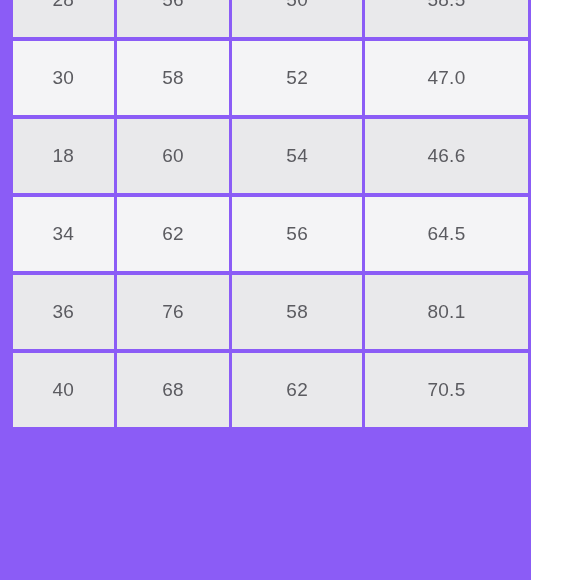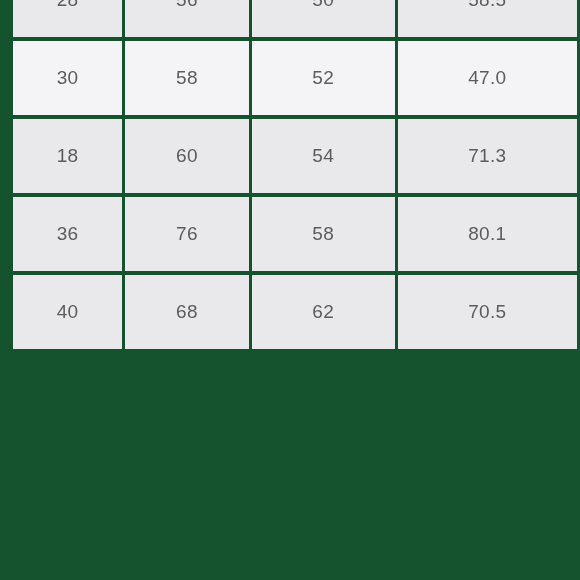--- a/index.html
+++ b/index.html
@@ -10,24 +10,24 @@
   body {
     width: 580px;
     height: 580px;
     overflow: hidden;
     font-family: "Liberation Sans", sans-serif;
   }
 
   
   .table-viewport {
     position: relative;
-    width: 580px;
+    width: 531px;
     height: 580px;
     overflow: hidden;
-    background: #14532d;
+    background: #8b5cf6;
   }
 
   .data-table {
     position: absolute;
     left: 10px;
     top: -41px;           
     border-collapse: separate;
     border-spacing: 3px 4px;
     margin: 0;
     table-layout: fixed;
@@ -74,21 +74,27 @@
         <tr class="even-row">
           <td>30</td>
           <td>58</td>
           <td>52</td>
           <td>47.0</td>
         </tr>
         <tr class="odd-row">
           <td>18</td>
           <td>60</td>
           <td>54</td>
-          <td>71.3</td>
+          <td>46.6</td>
+        </tr>
+        <tr class="even-row">
+          <td>34</td>
+          <td>62</td>
+          <td>56</td>
+          <td>64.5</td>
         </tr>
         <tr class="odd-row">
           <td>36</td>
           <td>76</td>
           <td>58</td>
           <td>80.1</td>
         </tr>
         <tr class="odd-row">
           <td>40</td>
           <td>68</td>

